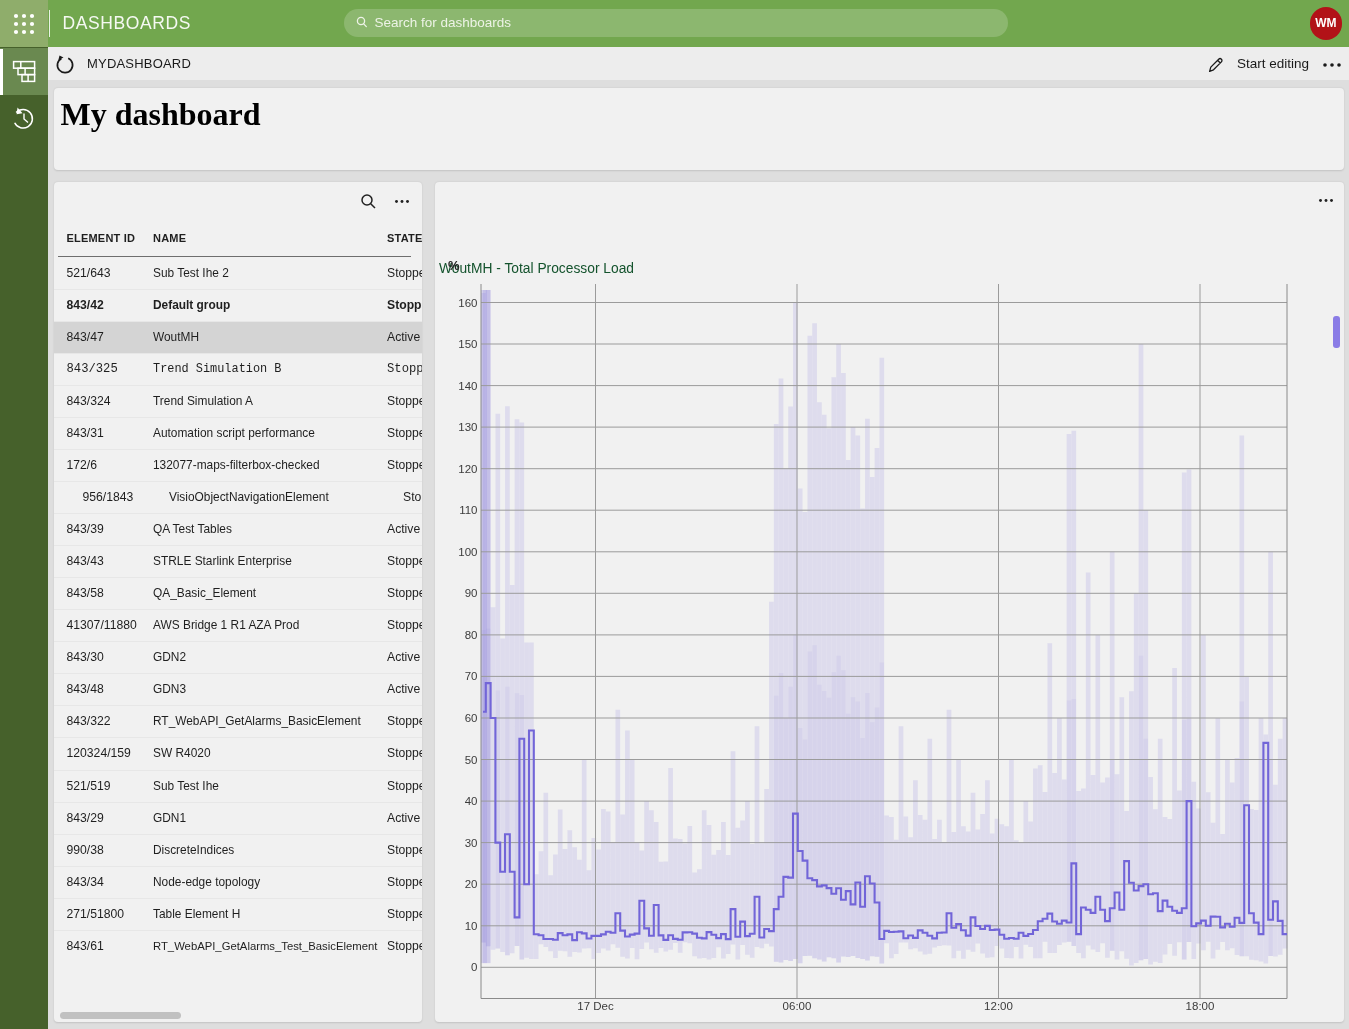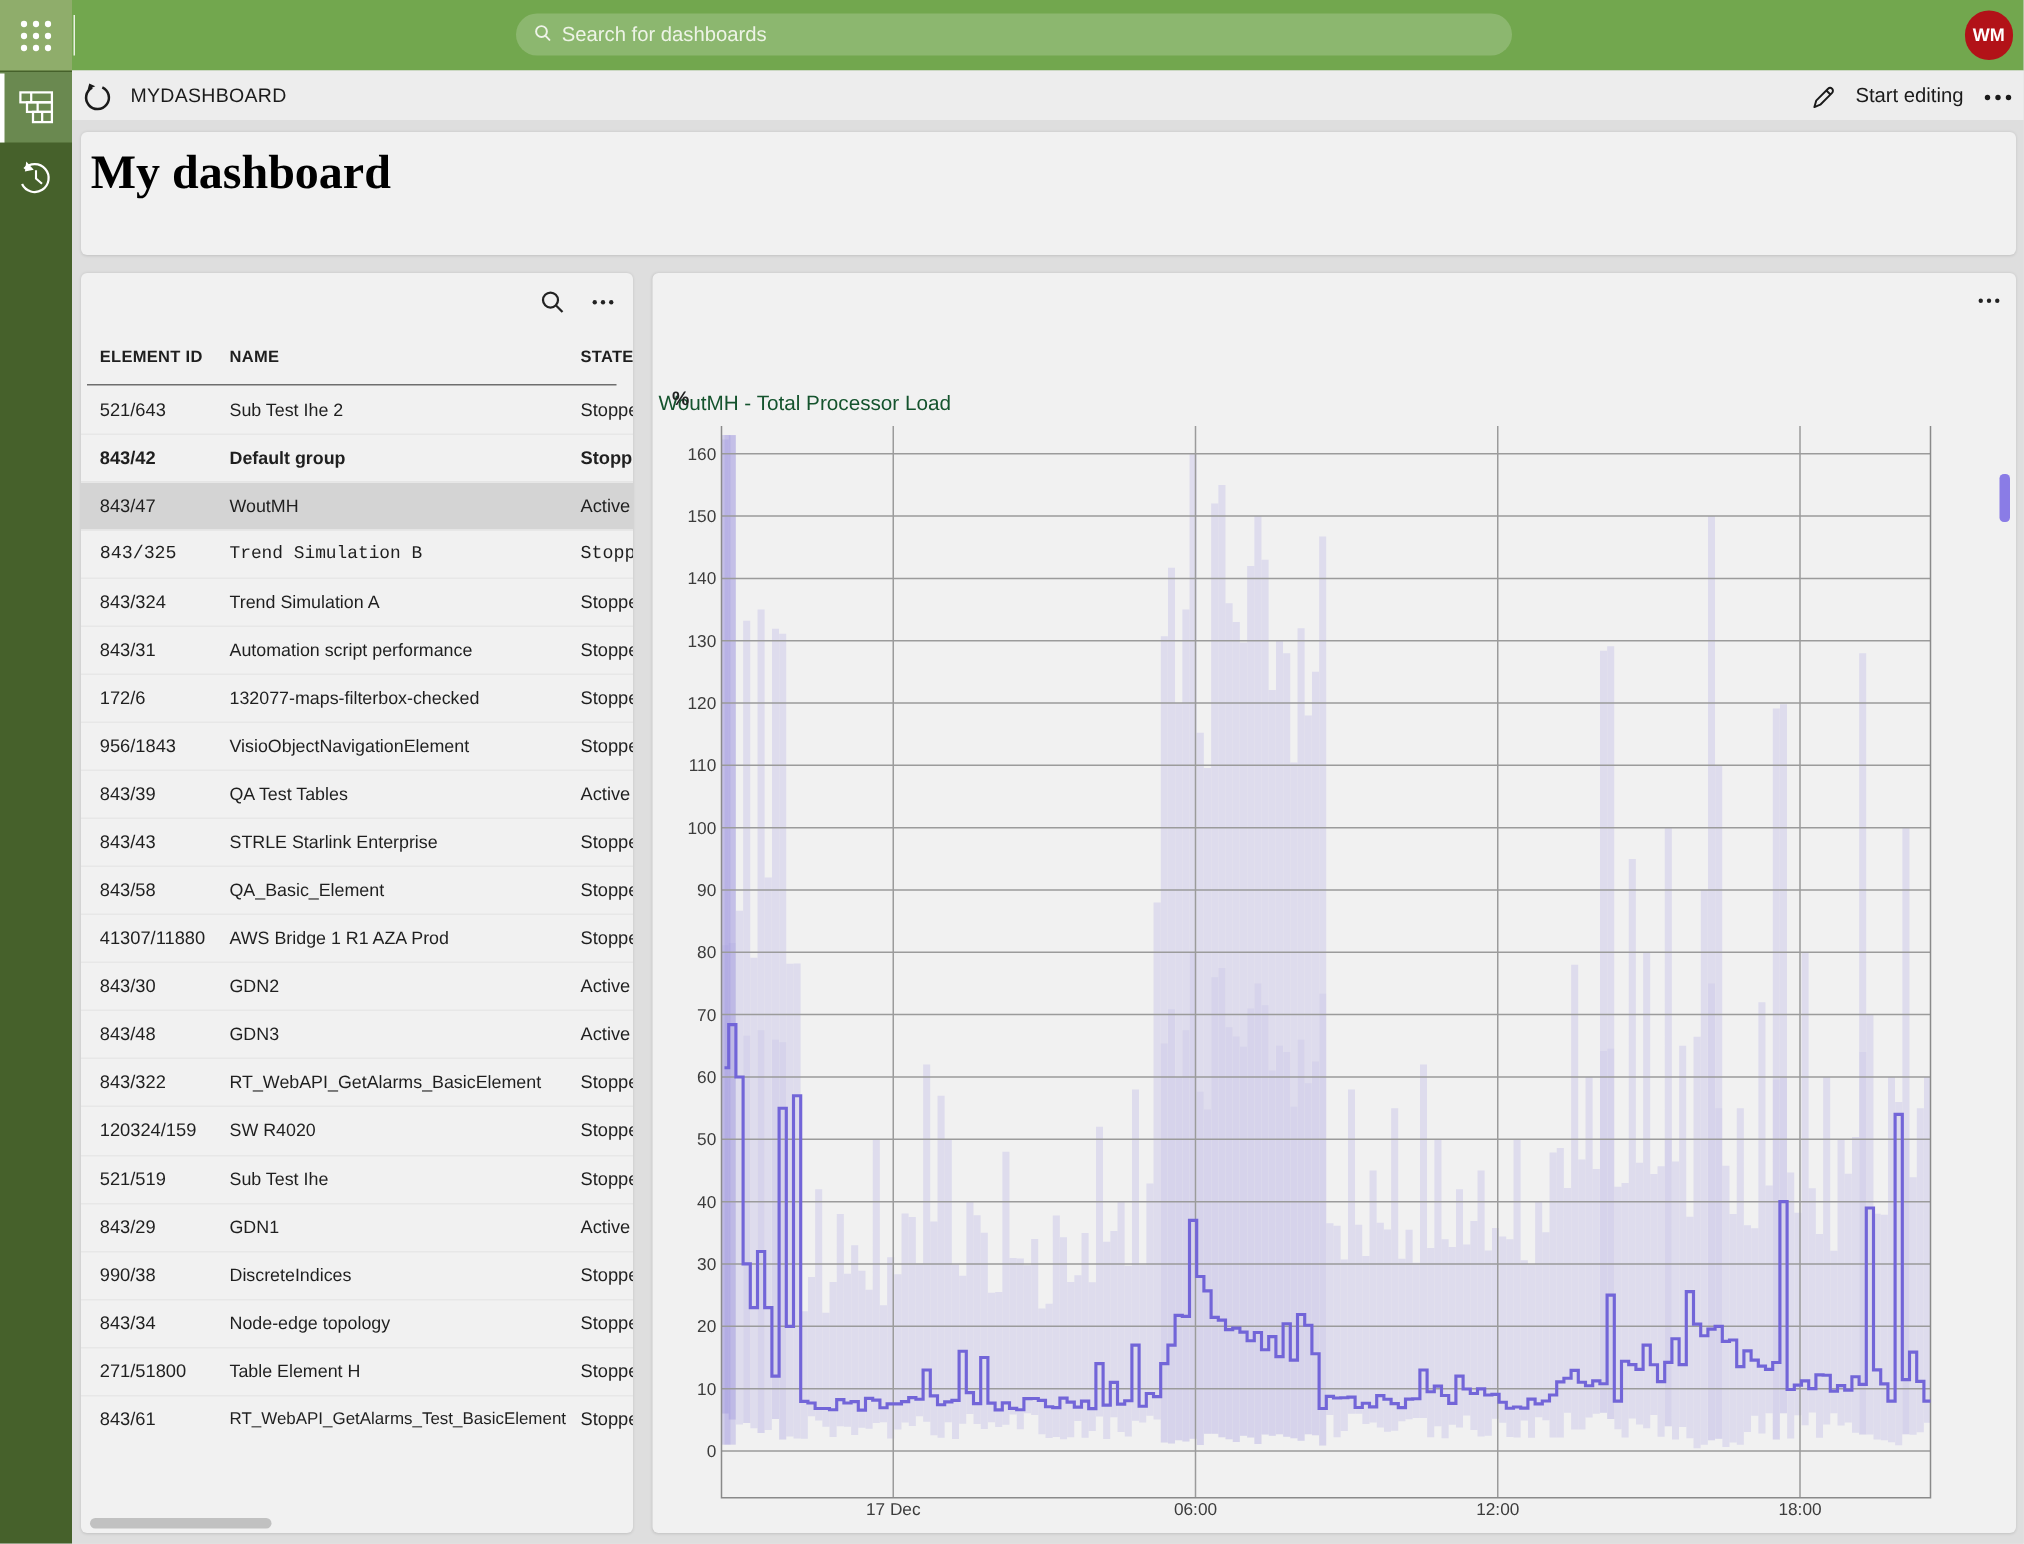--- a/index.html
+++ b/index.html
@@ -57,20 +57,21 @@
   #charttitle { position:absolute; left:4px; top:42.5px; font-size:13.8px; color:#14532d;margin-top:36px; }
   #pct { position:absolute; left:13px; top:76px; font-size:13px; font-weight:bold; color:#222; }
   #vthumb { position:absolute; left:898px; top:134px; width:7px; height:32px;
     background:#8a7ce6; border-radius:3px; }
 </style>
 </head>
 <body>
 
 <div id="topbar">
   <div class="vsep"></div>
+  <div id="apptitle">DASHBOARDS</div>
   <div id="searchbox">
     <svg width="20" height="28" style="position:absolute;left:9px;top:0">
       <circle cx="8" cy="12" r="3.6" fill="none" stroke="#eef3e8" stroke-width="1.3"></circle>
       <line x1="10.7" y1="14.9" x2="13.3" y2="17.6" stroke="#eef3e8" stroke-width="1.3" stroke-linecap="round"></line>
     </svg>
     <span class="ph">Search for dashboards</span>
   </div>
   <div id="avatar">WM</div>
 </div>
 
@@ -182,21 +183,21 @@
         <span class="c2">Automation script performance</span>
         <span class="c3">Stopped</span>
       </div>
 <div class="rsep" style="top:234.8px"></div>
 <div class="trow" style="top:266.9px;">
         <span class="c1">172/6</span>
         <span class="c2">132077-maps-filterbox-checked</span>
         <span class="c3">Stopped</span>
       </div>
 <div class="rsep" style="top:266.9px"></div>
-<div class="trow" style="top:298.9px;">
+<div class="trow" style="top:298.9px;margin-left:16px;">
         <span class="c1">956/1843</span>
         <span class="c2">VisioObjectNavigationElement</span>
         <span class="c3">Stopped</span>
       </div>
 <div class="rsep" style="top:298.9px"></div>
 <div class="trow" style="top:331.0px;">
         <span class="c1">843/39</span>
         <span class="c2">QA Test Tables</span>
         <span class="c3">Active</span>
       </div>

